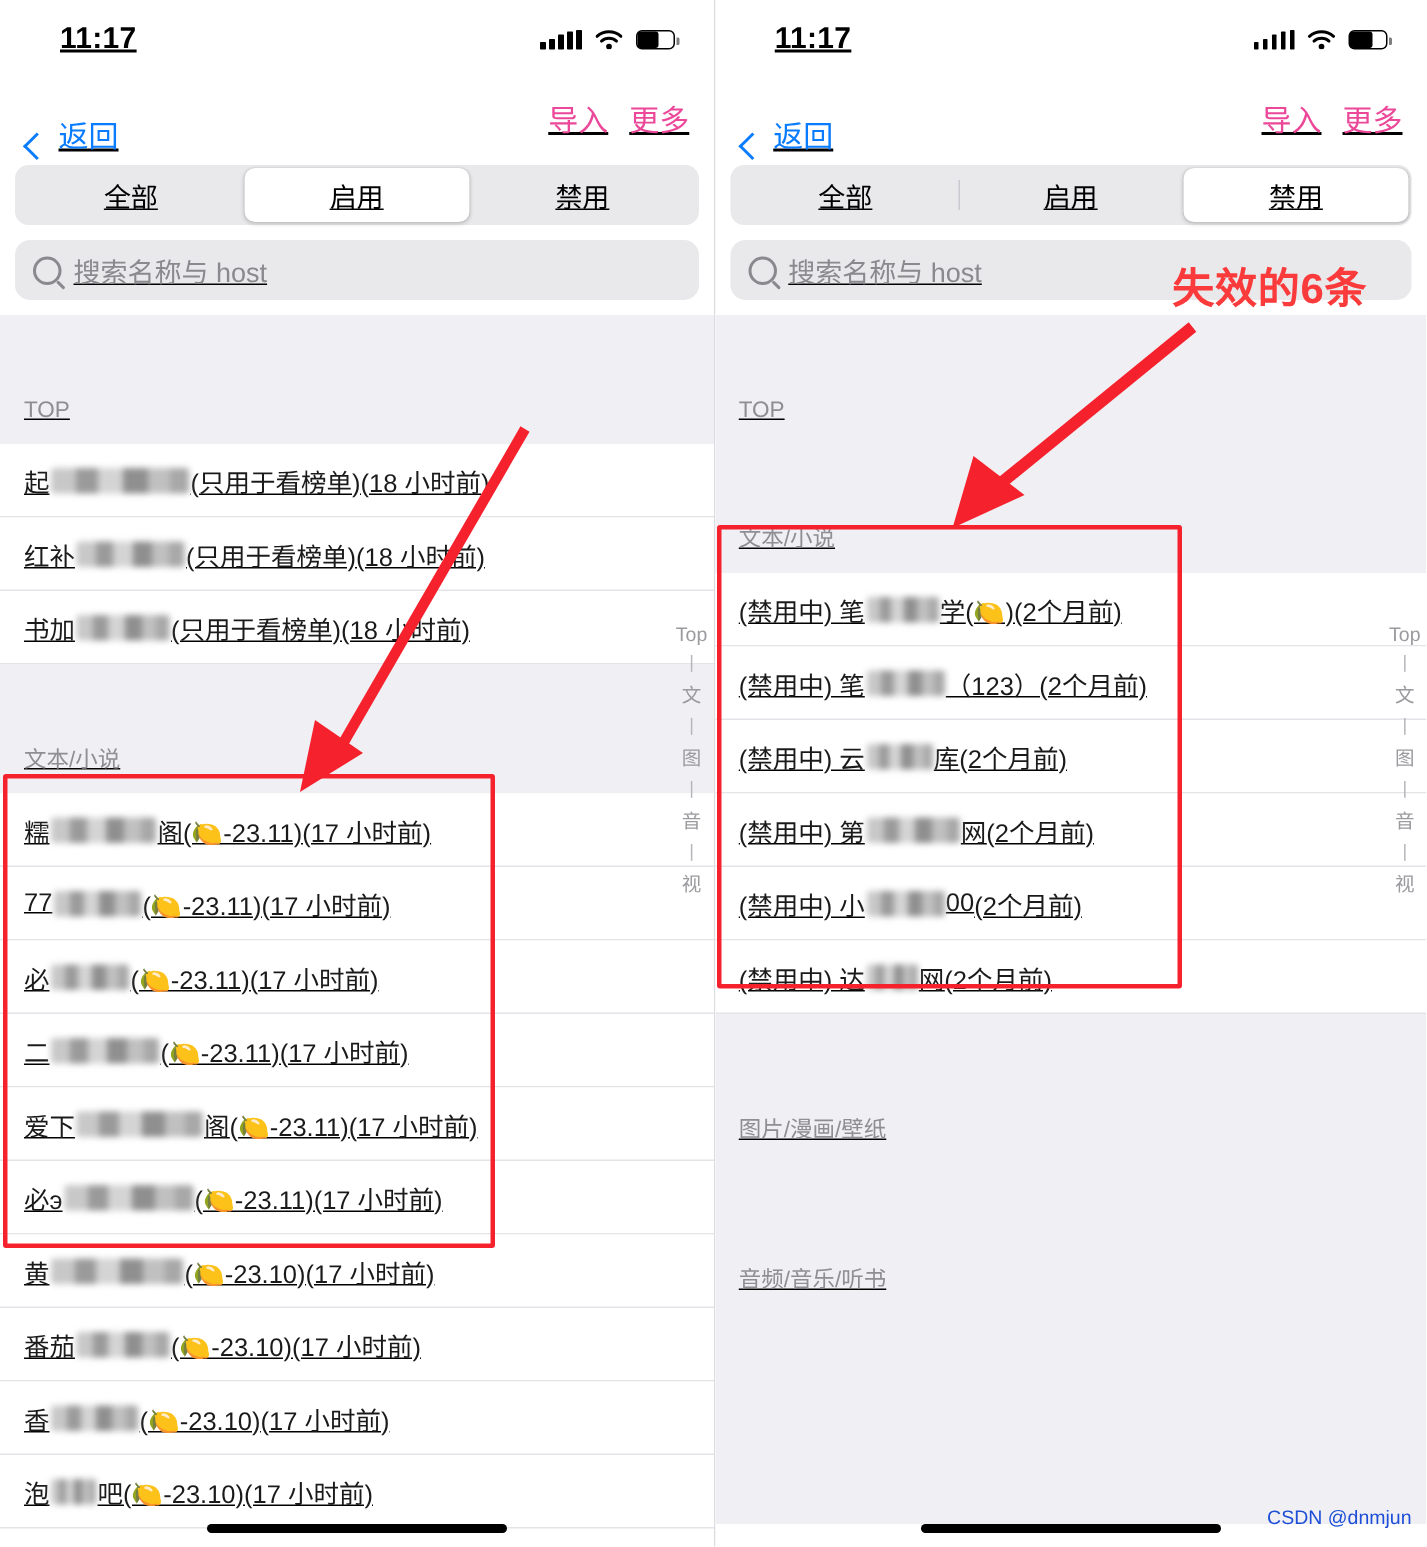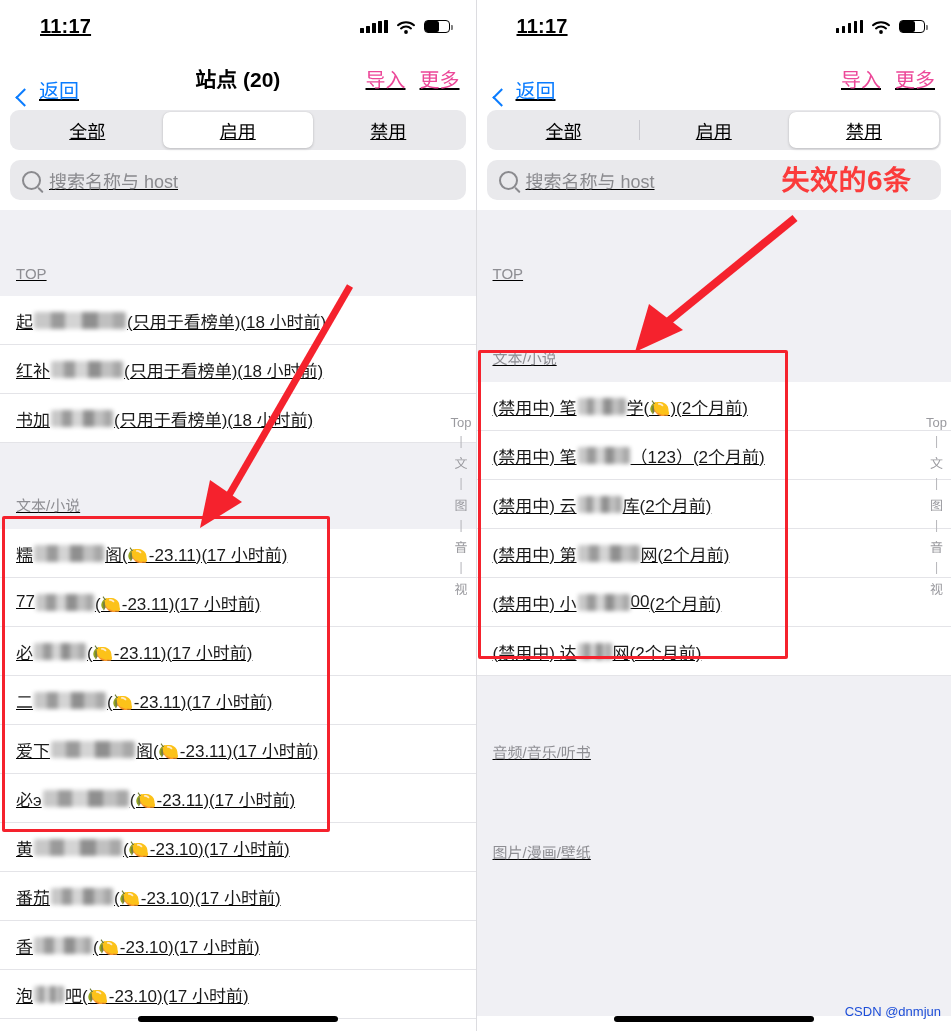--- a/index.html
+++ b/index.html
@@ -105,21 +105,20 @@
             <b></b>
           </span>
       </div>
     </div>
 
     <div class="navbar">
       <div class="nav-back">
         <span class="chev"></span>
         <span>返回</span>
       </div>
-      <div class="nav-title">站点 (20)</div>
       <div class="nav-right">
         <span>导入</span>
         <span>更多</span>
       </div>
     </div>
 
     <div class="segwrap">
       <div class="seg">
         <div>全部</div>
         <div class="active">启用</div>
@@ -315,38 +314,38 @@
           <span>00</span>
           <span>(2个月前)</span>
       </div>
       <div class="row">
         <span>(禁用中) 达</span>
           <span class="blur" style="width:34px"></span>
           <span>网</span>
           <span> (2个月前)</span>
       </div>
 
+      <div class="sechead pad" style="height:100px">图片/漫画/壁纸</div>
       <div class="sechead pad" style="height:100px">音频/音乐/听书</div>
-      <div class="sechead pad" style="height:100px">图片/漫画/壁纸</div>
       <div class="bottomfill" style="height:140px"></div>
     </div>
 
     <div class="sideindex">
       <b>Top</b>
       <span class="bar">|</span>
       <b>文</b>
       <span class="bar">|</span>
       <b>图</b>
       <span class="bar">|</span>
       <b>音</b>
       <span class="bar">|</span>
       <b>视</b>
     </div>
 
-    <div class="redlabel" style="left:305px;top:158px;">失效的6条</div>
+    <div class="redlabel" style="left:305px;top:170px;">失效的6条</div>
     <svg class="arrowsvg" style="left:110px;top:212px;width:220px;height:145px;" viewBox="0 0 220 145">
       <path d="M208 6 L78 112" stroke="#f5222d" stroke-width="8" fill="none"></path>
       <path d="M48 140 L62 92 L96 118 Z" fill="#f5222d"></path>
     </svg>
     <div class="redbox" style="left:1px;top:350px;width:310px;height:309px;"></div>
 
     <div class="home-ind"></div>
     <div class="watermark">CSDN @dnmjun</div>
   </div>
 

